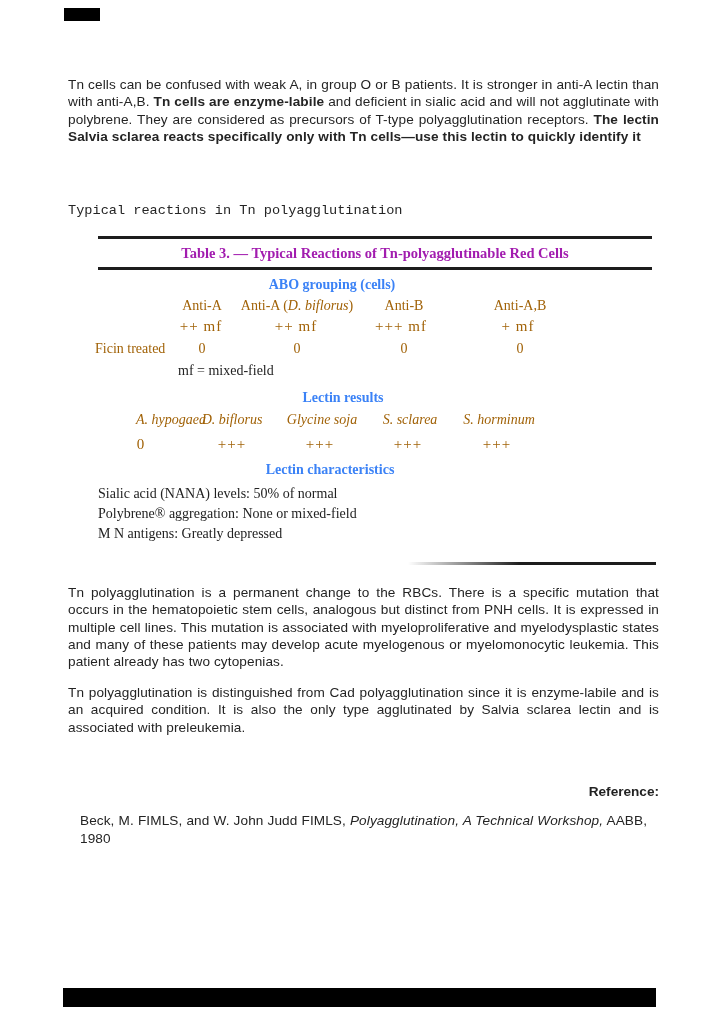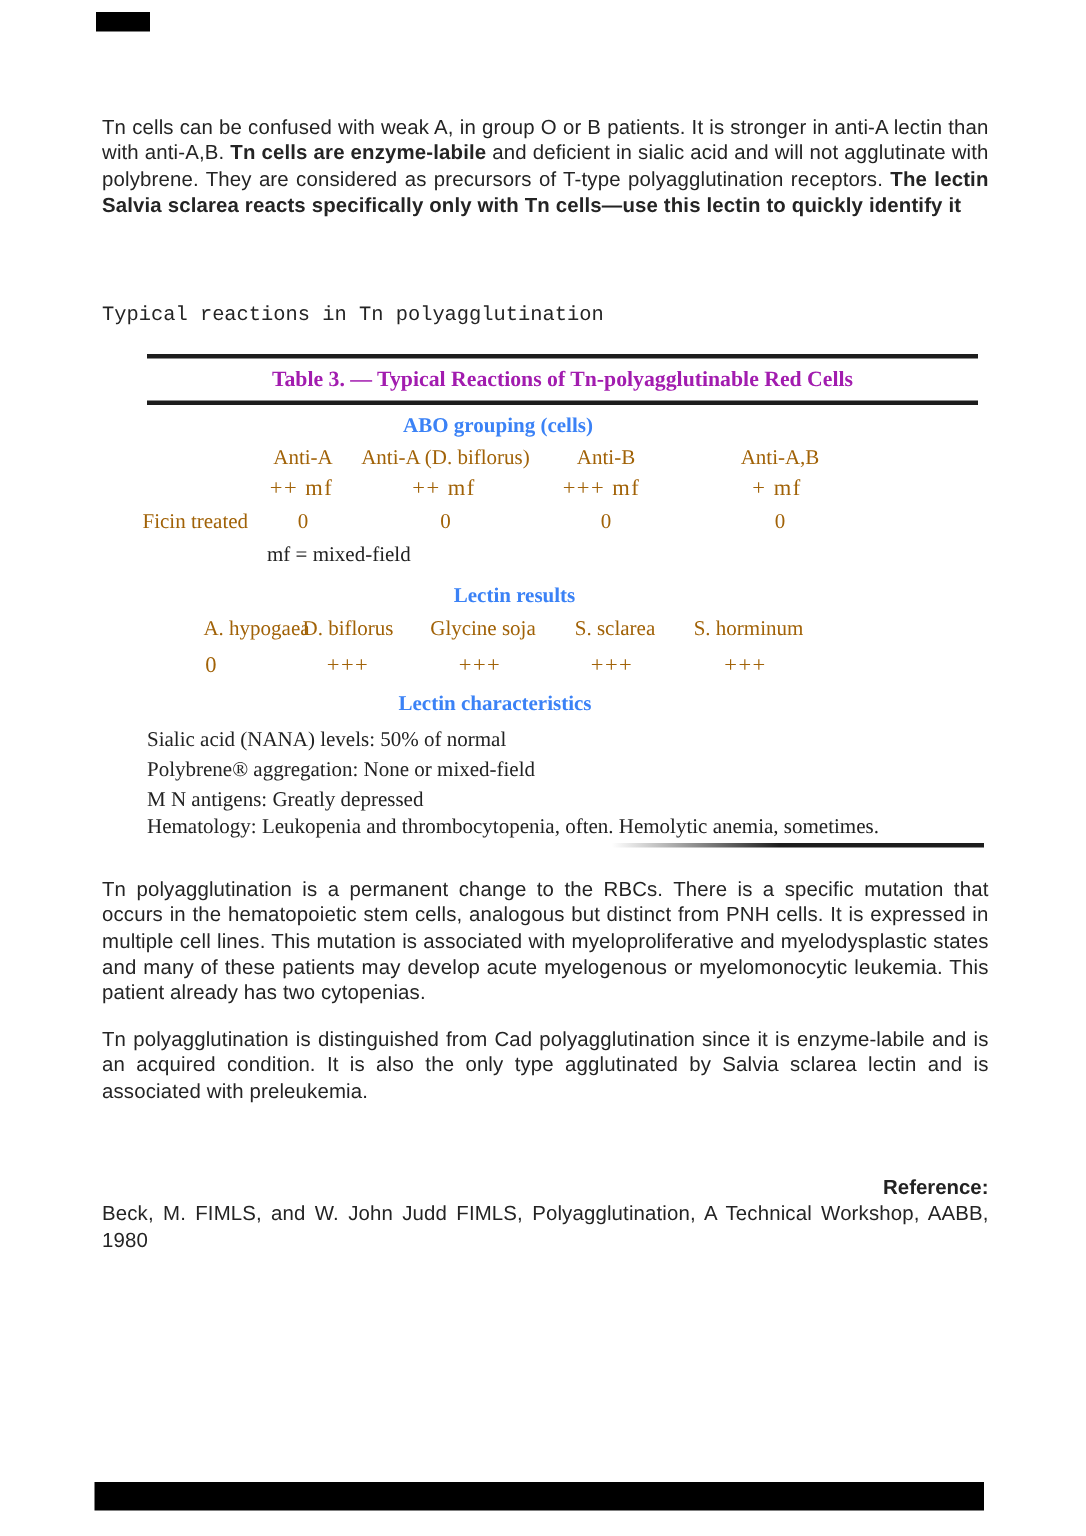--- a/index.html
+++ b/index.html
@@ -14,21 +14,21 @@
   .abs{position:absolute;}
   
   .body-text{
     font-size:13.6px;
     line-height:17.3px;
     text-align:justify;
     color:#242424;
     letter-spacing:0.1px;
   }
   .body-text .b{font-weight:bold;}
-  .i{}
+  .i{font-style:italic;}
   .lead{font-size:13.6px;color:#242424;}
   
   .tbl{font-family:"Liberation Serif", serif;color:#a16207;}
   .rule{background:#1d1d1d;height:3px;}
   .rule-fade{
     height:3px;
     background:linear-gradient(to left, #1d1d1d 55%, rgba(29,29,29,0));
   }
   .tbl-title{
     font-weight:bold;font-size:14.5px;text-align:center;
@@ -107,25 +107,24 @@
     <span class="cell sym" style="left:232px;">+++</span>
     <span class="cell sym" style="left:320px;">+++</span>
     <span class="cell sym" style="left:408px;">+++</span>
     <span class="cell sym" style="left:497px;">+++</span>
   </div>
 
   <div class="abs tbl-heading" style="left:330px;top:462px;">Lectin characteristics</div>
   <div class="abs tbl-line" style="left:98px;top:486px;">Sialic acid (NANA) levels: 50% of normal</div>
   <div class="abs tbl-line" style="left:98px;top:506px;">Polybrene® aggregation: None or mixed-field</div>
   <div class="abs tbl-line" style="left:98px;top:526px;">M N antigens: Greatly depressed</div>
-  <div class="abs tbl-line" style="left:98px;top:544px;">Hematology: Leukopenia and thrombocytopenia, often. Hemolytic anemia, sometimes.</div>
   <div class="abs rule-fade" style="left:408px;top:562px;width:248px;"></div>
 
   <p class="abs body-text" style="left:68px;top:584px;width:591px;margin:0;">Tn polyagglutination is a permanent change to the RBCs.  There is a specific mutation that occurs in the hematopoietic stem cells, analogous but distinct from PNH cells.  It is expressed in multiple cell lines.  This mutation is associated with myeloproliferative and myelodysplastic states and many of these patients may develop acute myelogenous or myelomonocytic leukemia.  This patient already has two cytopenias.</p>
 
   <p class="abs body-text" style="left:68px;top:684px;width:591px;margin:0;">Tn polyagglutination is distinguished from Cad polyagglutination since it is enzyme-labile and is an acquired condition.  It is also the only type agglutinated by Salvia sclarea lectin and is associated with preleukemia.</p>
 
   <div class="abs" style="left:68px;top:783px;width:591px;">
     <div class="ref-label">Reference:</div>
-    <p class="body-text" style="margin:0;"><span>Beck, M. FIMLS, and W. John Judd FIMLS, </span><span class="i">Polyagglutination, A Technical Workshop,</span><span> AABB, 1980</span></p>
+    <p class="body-text" style="margin:12px;"><span>Beck, M. FIMLS, and W. John Judd FIMLS, </span><span class="i">Polyagglutination, A Technical Workshop,</span><span> AABB, 1980</span></p>
   </div>
 
 </div>
 
 </body></html>

